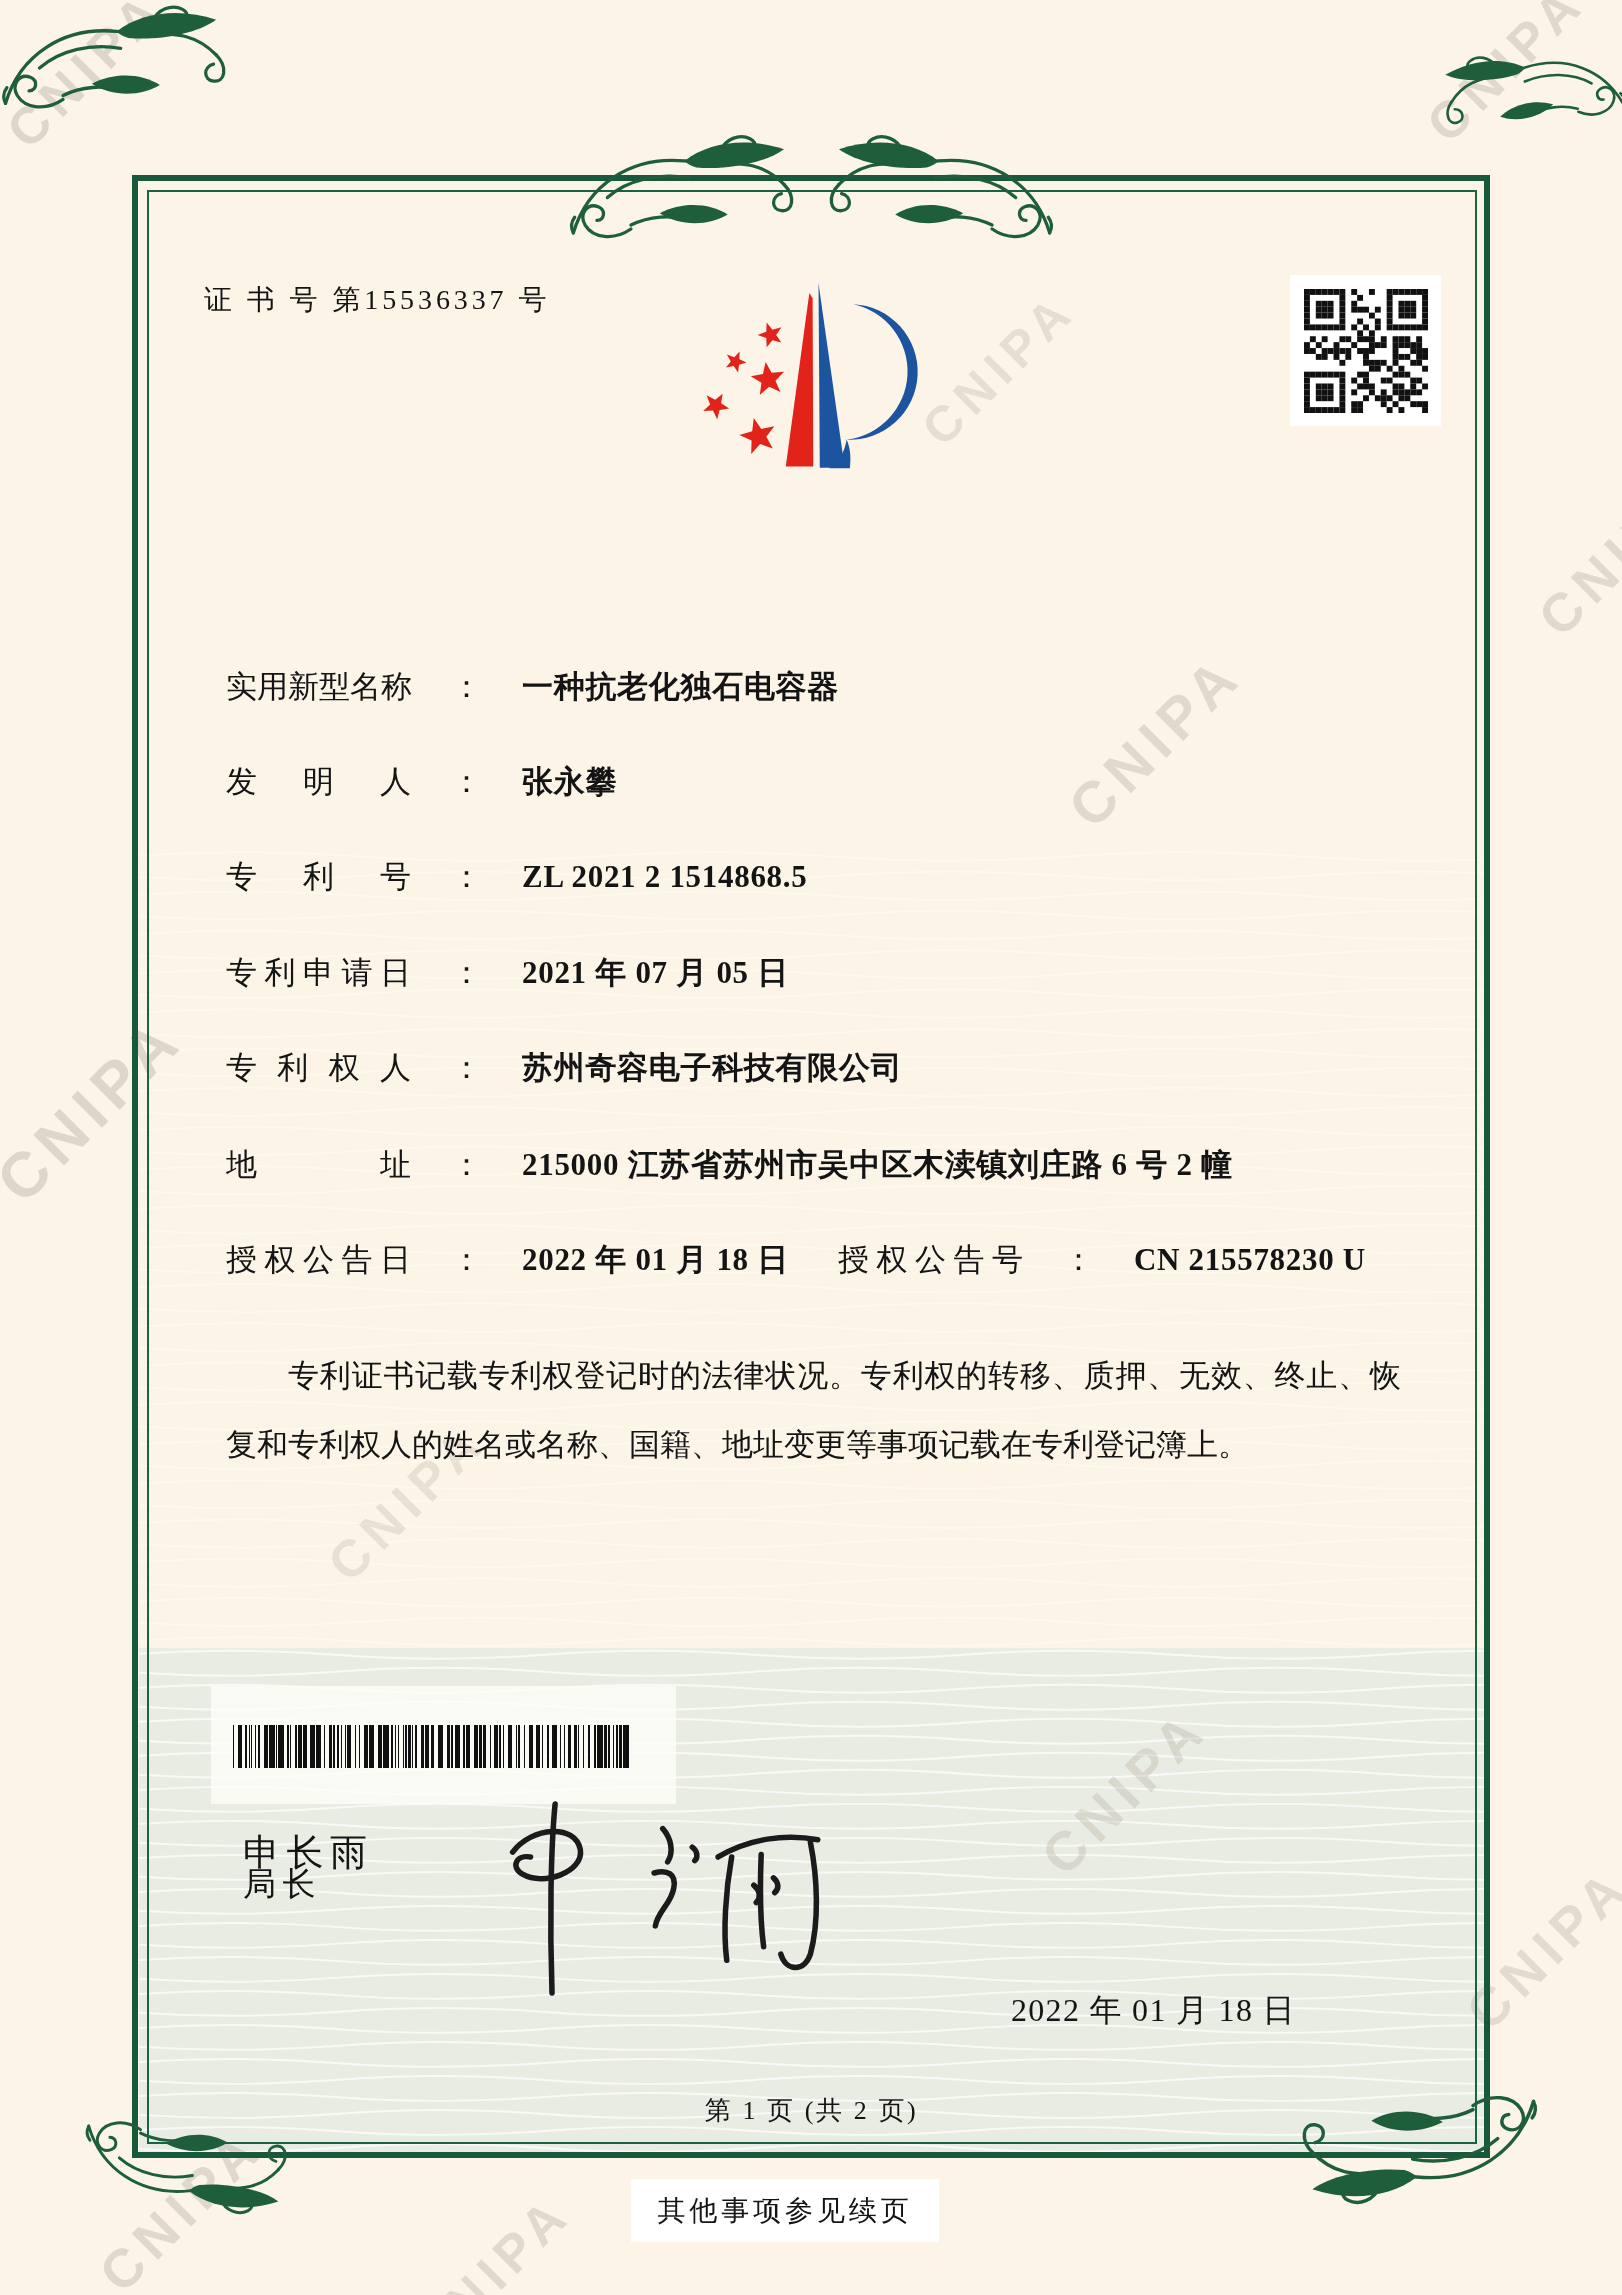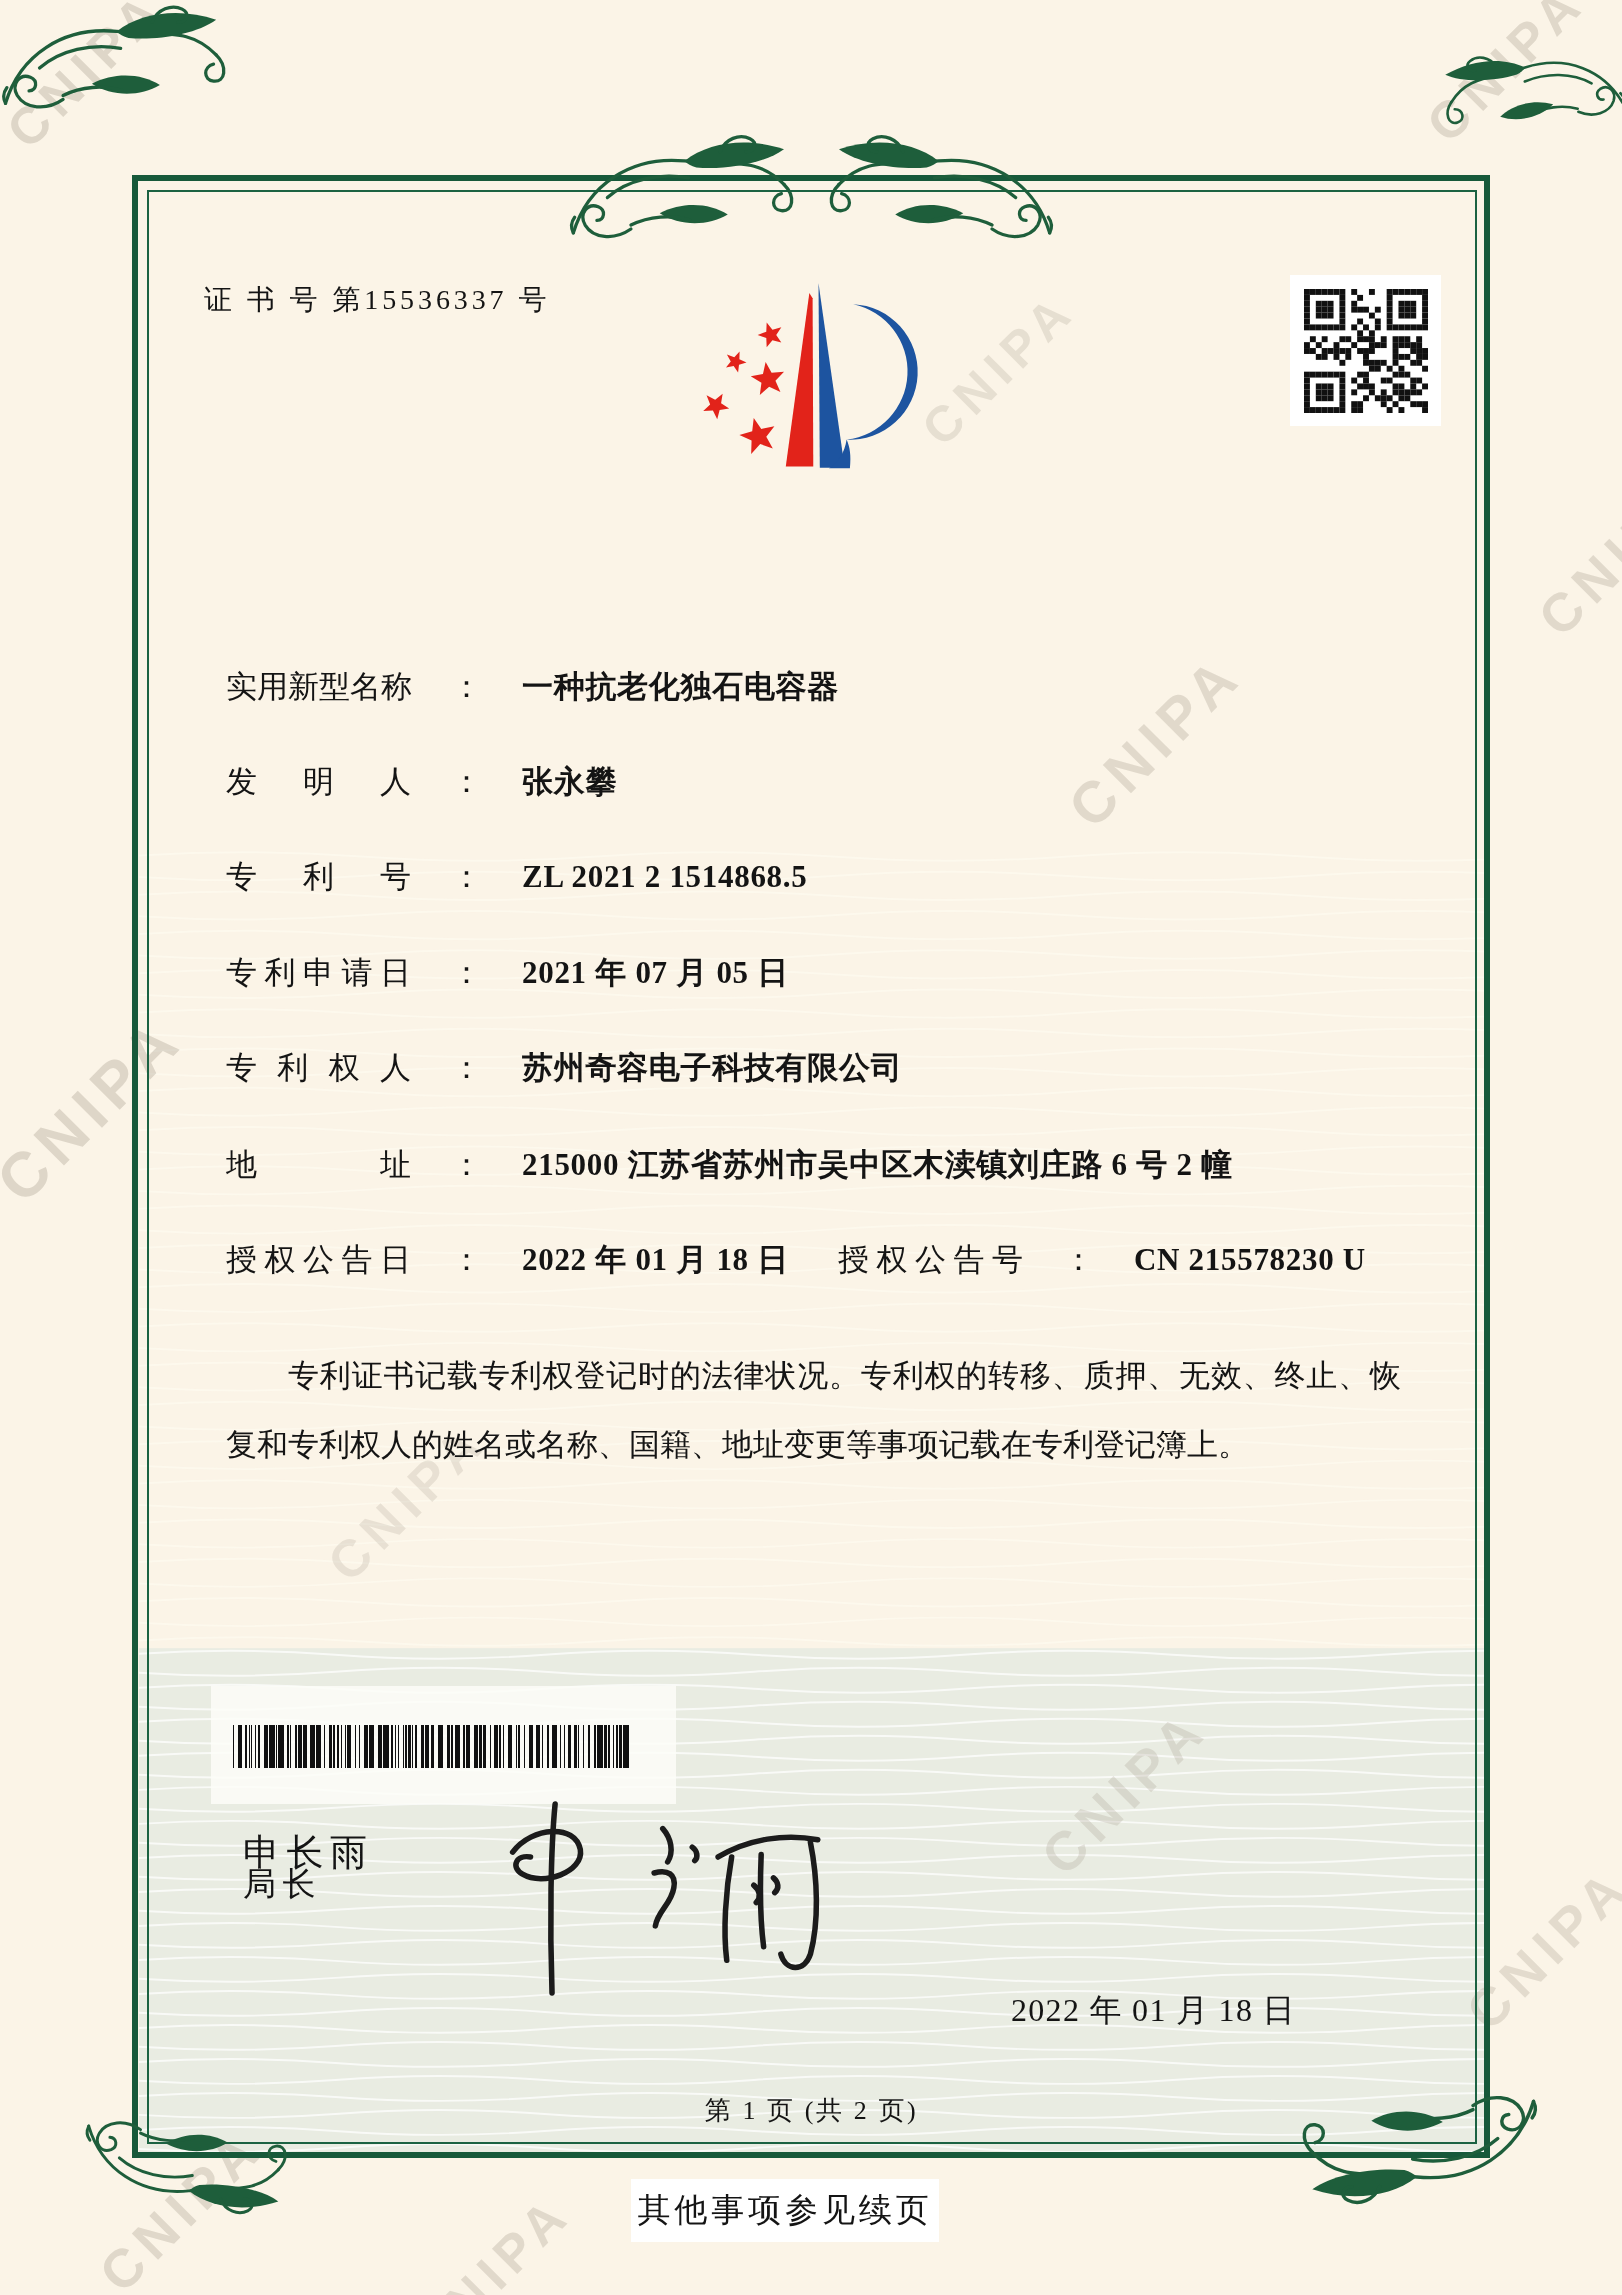--- a/index.html
+++ b/index.html
@@ -26,21 +26,21 @@
   .body-text p{margin:0;text-indent:62px;}
   .barcode-bg{position:absolute;left:211px;top:1686px;width:465px;height:118px;background:rgba(253,253,248,.85);}
   .barcode{position:absolute;left:233px;top:1725px;height:43px;display:flex;align-items:stretch;}
   .barcode .bar{display:inline-block;height:100%;background:#101010;}
   .director-label{position:absolute;left:243px;top:1862px;font-size:33px;letter-spacing:6.5px;}
   .director-name{position:absolute;left:243px;top:1828px;font-size:37px;letter-spacing:6.5px;}
   .issue-date{position:absolute;left:1011px;top:1989px;font-size:32px;letter-spacing:1.3px;}
   .page-info{position:absolute;left:0;right:0;top:2093px;text-align:center;font-size:26px;letter-spacing:2.6px;}
   .footer-band{position:absolute;left:631px;top:2179px;width:308px;height:63px;background:#ffffff;
                display:flex;align-items:center;justify-content:center;}
-  .footer-band span{font-size:33px;letter-spacing:3.9px;text-align:center;}
+  .footer-band span{font-size:28px;letter-spacing:3.9px;text-align:center;}
   .qr-box{position:absolute;left:1290px;top:275px;width:151px;height:151px;background:#ffffff;
           display:flex;align-items:center;justify-content:center;}
   svg{display:block;}
 </style>
 </head>
 <body>
 
 <div class="page">
 
   <svg class="abs" id="waves-mid" style="left:139px;top:847px" width="1345" height="802" viewBox="0 0 2056 1225">

